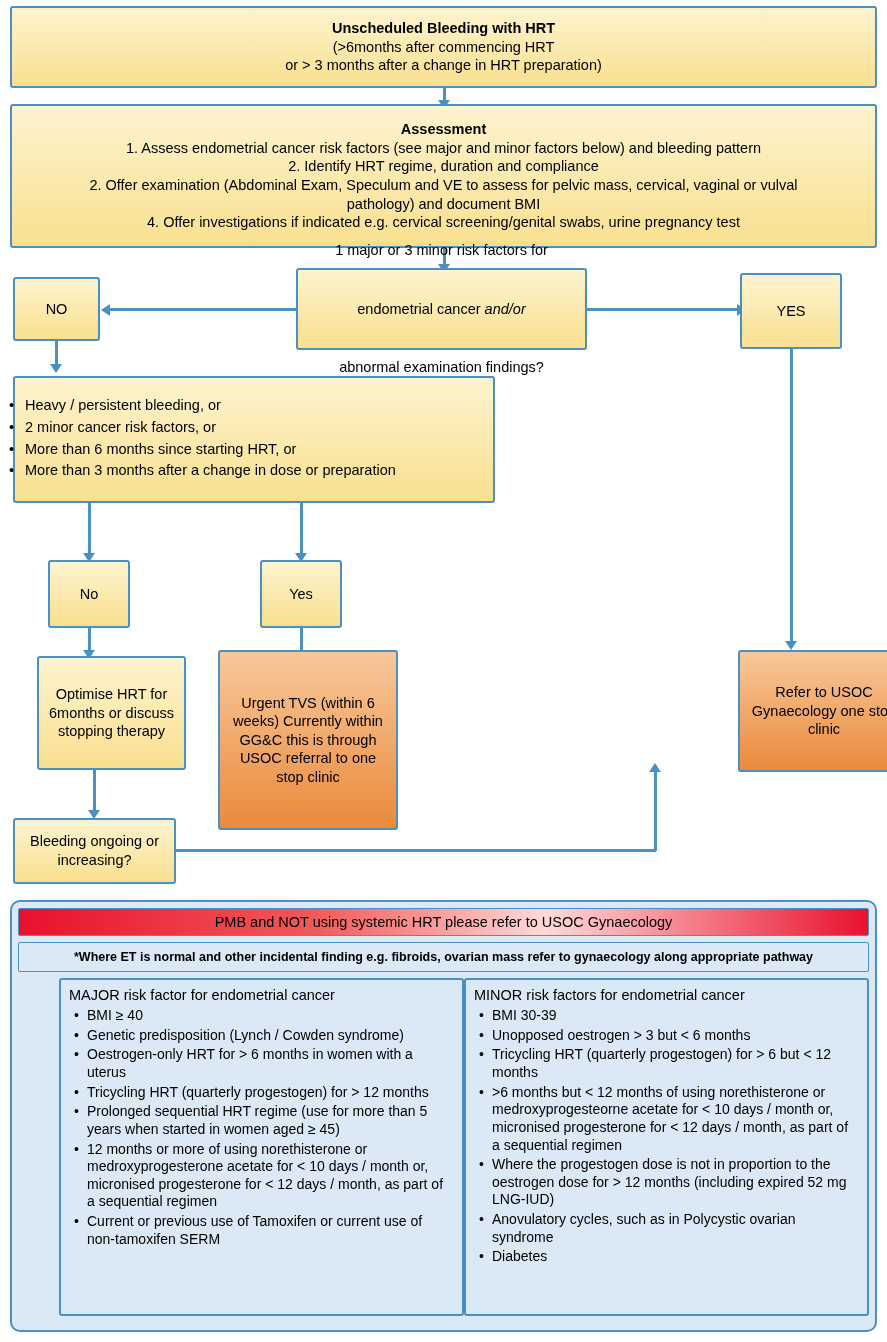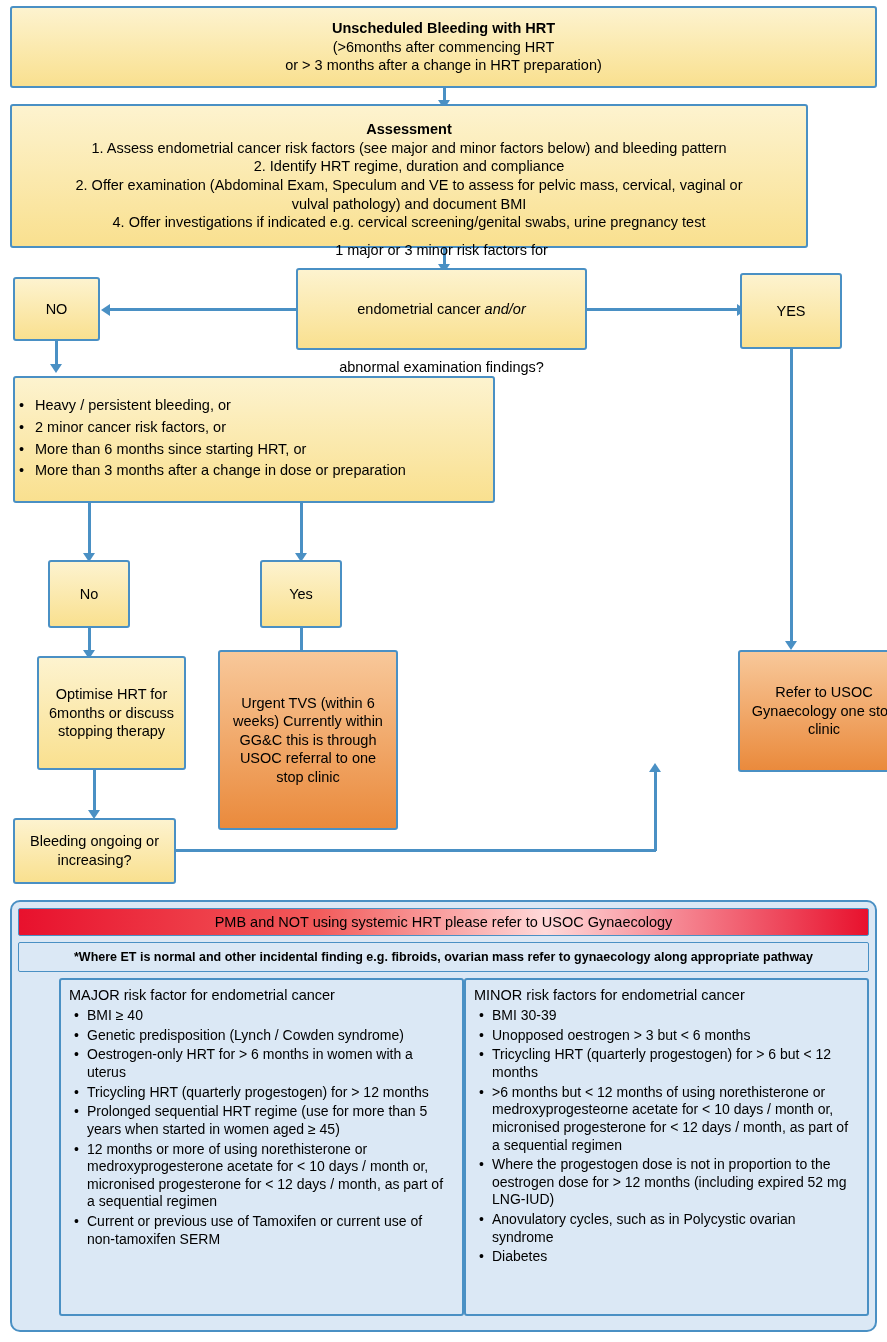--- a/index.html
+++ b/index.html
@@ -23,21 +23,21 @@
     display:flex;
     flex-direction:column;
     align-items:center;
     justify-content:center;
     text-align:center;
     padding:16px 8px;
   }
   .box.orange{
     background:linear-gradient(to bottom,#f8c89a 0%,#ea8a3c 100%);
   }
-  .box.left{align-items:center;text-align:left;}
+  .box.left{align-items:flex-end;text-align:left;}
   .title{font-weight:bold;}
   .ital{font-style:italic;}
   ul.bul{
     margin:0;padding:0 0 0 20px;
     text-align:left;
     list-style:none;
   }
   ul.bul li{
     position:relative;
     margin:0 0 3px 0;
@@ -123,21 +123,21 @@
 
   <div class="box" style="left:10px;top:6px;width:867px;height:82px;">
     <div class="title">Unscheduled Bleeding with HRT</div>
     <div>(&gt;6months after commencing HRT</div>
     <div>or &gt; 3 months after a change in HRT preparation)</div>
   </div>
 
   <div class="ln" style="left:443px;top:88px;width:2.5px;height:14px;"></div>
   <div class="arrow arr-down" style="left:438px;top:100px;"></div>
 
-  <div class="box" style="left:10px;top:104px;width:798px;height:144px;align-items:center;">
+  <div class="box" style="left:10px;top:104px;width:867px;height:144px;align-items:center;">
     <div class="title">Assessment</div>
     <div>1. Assess endometrial cancer risk factors (see major and minor factors below) and bleeding pattern</div>
     <div>2. Identify HRT regime, duration and compliance</div>
     <div style="padding:0 40px;">2. Offer examination (Abdominal Exam, Speculum and VE to assess for pelvic mass, cervical, vaginal or vulval pathology) and document BMI</div>
     <div>4. Offer investigations if indicated e.g. cervical screening/genital swabs, urine pregnancy test</div>
   </div>
 
   <div class="ln" style="left:443px;top:248px;width:2.5px;height:18px;"></div>
   <div class="arrow arr-down" style="left:438px;top:264px;"></div>
 

